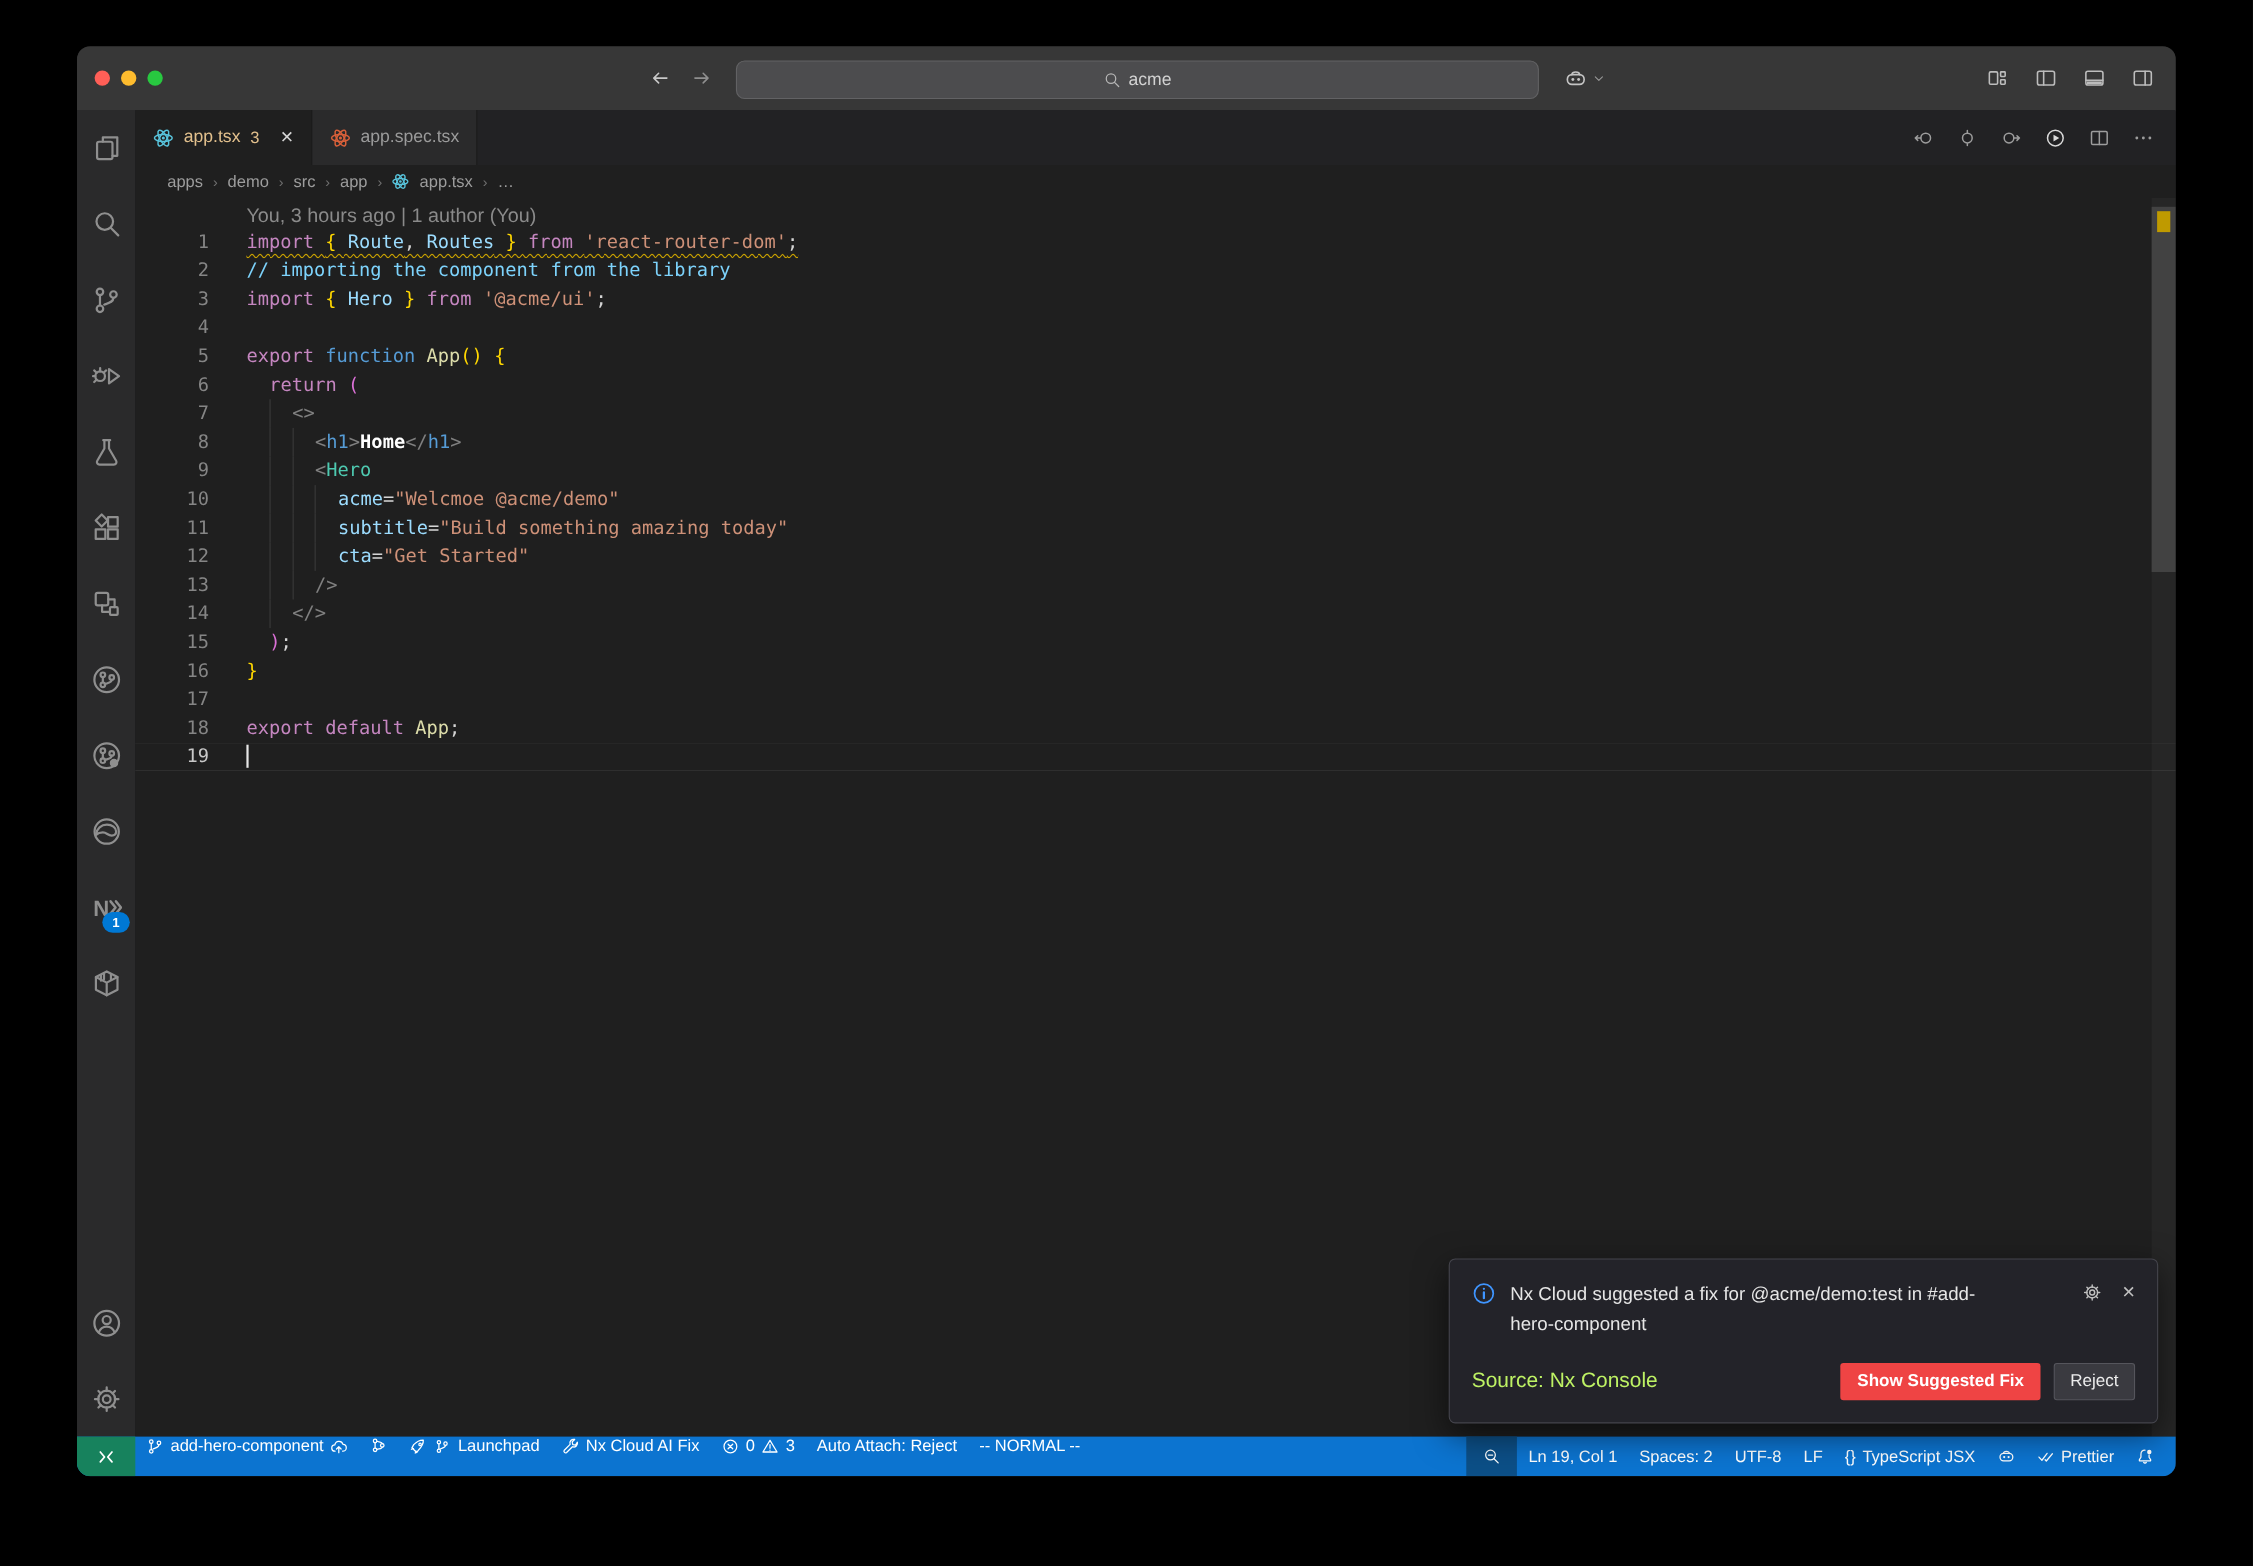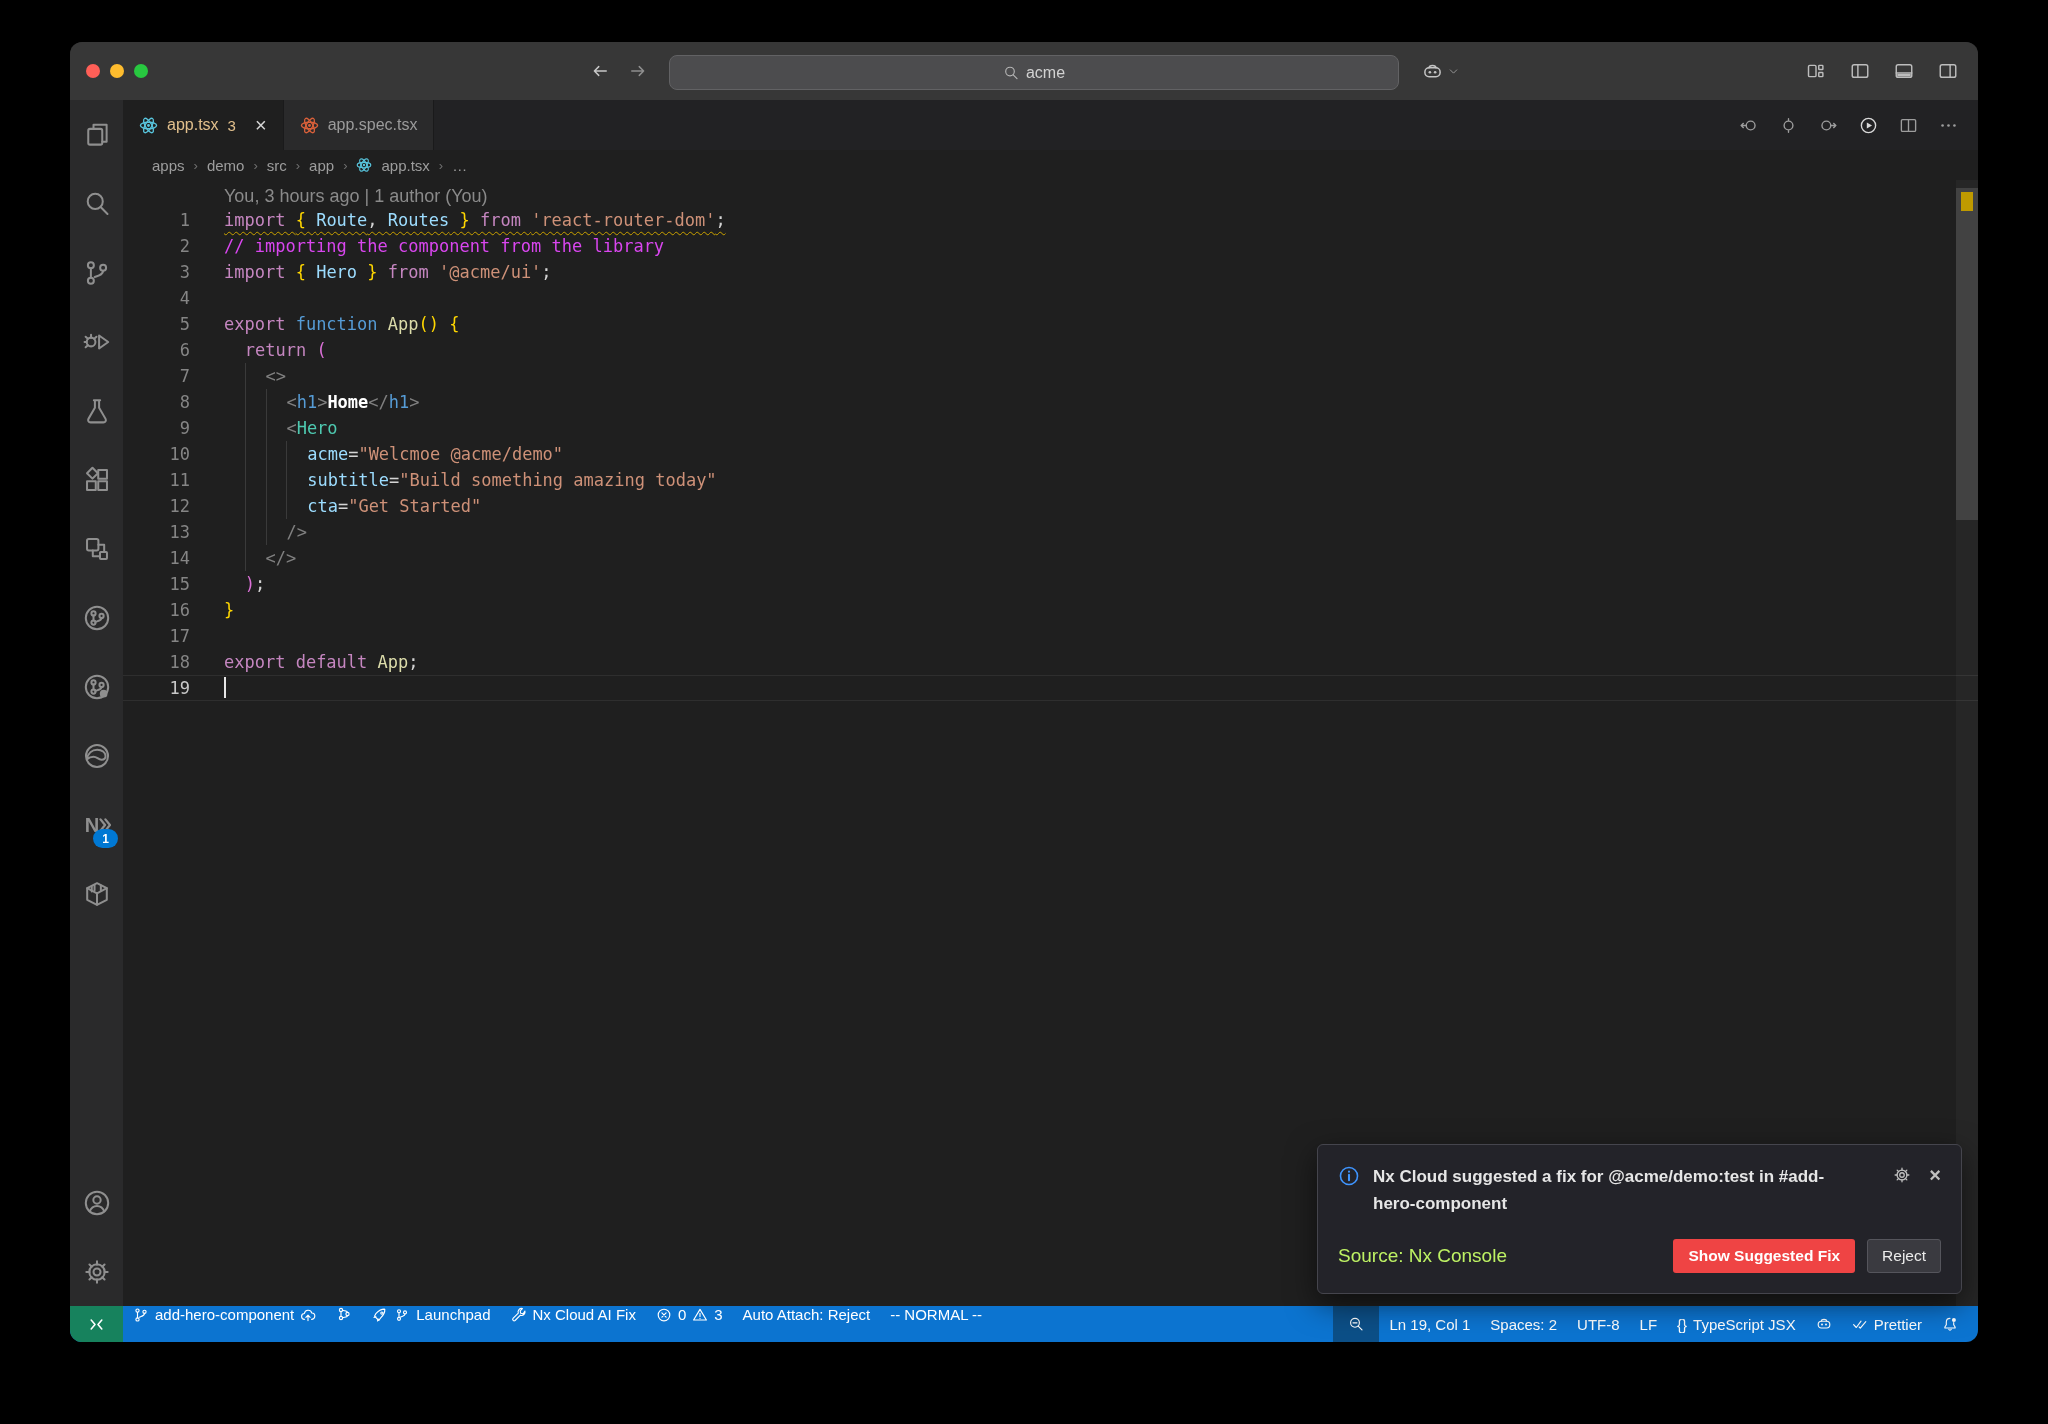--- a/index.html
+++ b/index.html
@@ -49,39 +49,39 @@
   .code{position:absolute;left:0;top:27px;right:0;font-family:"DejaVu Sans Mono",monospace;font-size:17px;}
   .cline{display:flex;height:26px;line-height:26px;white-space:pre;}
   .cline.current{box-shadow:inset 0 1px 0 rgba(255,255,255,.07), inset 0 -1px 0 rgba(255,255,255,.07);}
   .cnum{flex:none;width:60px;margin-left:7px;text-align:right;color:#858585;}
   .cline.current .cnum{color:#c8c8c8;}
   .ctext{margin-left:34px;display:flex;align-items:flex-start;}
   .guide{display:inline-block;width:20.8px;height:26px;box-sizing:border-box;}
   .guide.g{border-left:1px solid #3a3a3a;}
   .cursor{display:inline-block;width:2px;height:21px;margin-top:2px;background:#e6e6e6;}
   .tok-kw{color:#C586C0}.tok-kwb{color:#569CD6}.tok-fn{color:#DCDCAA}.tok-typ{color:#9CDCFE}
-  .tok-atr{color:#9CDCFE}.tok-str{color:#CE9178}.tok-com{color:#d946ef}.tok-pun{color:#d4d4d4}
+  .tok-atr{color:#9CDCFE}.tok-str{color:#CE9178}.tok-com{color:#7dd3fc}.tok-pun{color:#d4d4d4}
   .tok-b1{color:#FFD700}.tok-b2{color:#DA70D6}.tok-tagp{color:#808080}.tok-tag{color:#569CD6}
   .tok-cmp{color:#4EC9B0}.tok-txt{color:#ffffff;font-weight:bold}
   .squiggle{text-decoration:underline;text-decoration-style:wavy;text-decoration-color:#c9a100;text-decoration-thickness:1px;text-underline-offset:5px;}
   .overview{position:absolute;right:0;top:0;bottom:0;width:22px;background:rgba(255,255,255,0.035);}
   .ov-thumb{position:absolute;right:0;top:8px;width:22px;height:332px;background:rgba(255,255,255,0.13);}
   .ov-marker{position:absolute;right:5px;top:12px;width:12px;height:19px;background:#bf9a00;}
   
   .statusbar{position:absolute;left:0;right:0;bottom:0;height:36px;background:#0c74d0;display:flex;align-items:stretch;color:#fff;font-size:15px;}
   .sb-remote{width:53px;background:#17825d;display:flex;align-items:center;justify-content:center;flex:none;}
   .sb-remote .ic{width:17px;height:17px;}
   .sb-left{display:flex;align-items:flex-start;}
   .sb-right{margin-left:auto;display:flex;align-items:stretch;padding-right:10px;}
   .sb-item{display:flex;align-items:center;gap:6px;padding:0 10px;}
   .sb-item.highlight{background:#0c4f87;padding:0 15px;}
   .sb-item .ic{width:16px;height:16px;}
   
   .toast{position:absolute;right:16px;bottom:48px;width:645px;background:#232329;border:1px solid #45454d;border-radius:6px;box-shadow:0 10px 30px rgba(0,0,0,.55);padding:18px 20px 20px;box-sizing:border-box;}
-  .toast-row1{display:flex;align-items:flex-start;gap:13px;font-weight:bold;}
+  .toast-row1{display:flex;align-items:flex-start;gap:13px;}
   .toast-row1 .info{width:22px;height:22px;color:#3f95ff;margin-top:2px;flex:none;}
   .toast-msg{font-size:17px;line-height:27px;color:#e6e6e6;max-width:462px;}
   .toast-icons{margin-left:auto;display:flex;gap:18px;color:#c0c0c0;margin-top:3px;}
   .toast-icons .ic{width:18px;height:18px;}
   .toast-icons .x{font-size:20px;line-height:18px;}
   .toast-row2{display:flex;align-items:center;margin-top:22px;}
   .toast-source{color:#bef264;font-size:19px;}
   .toast-btns{margin-left:auto;display:flex;gap:12px;}
   .btn{font-size:15.5px;padding:8px 15px;border-radius:3px;border:none;font-family:inherit;}
   .btn-primary{background:#ef4444;color:#fff;font-weight:bold;}

